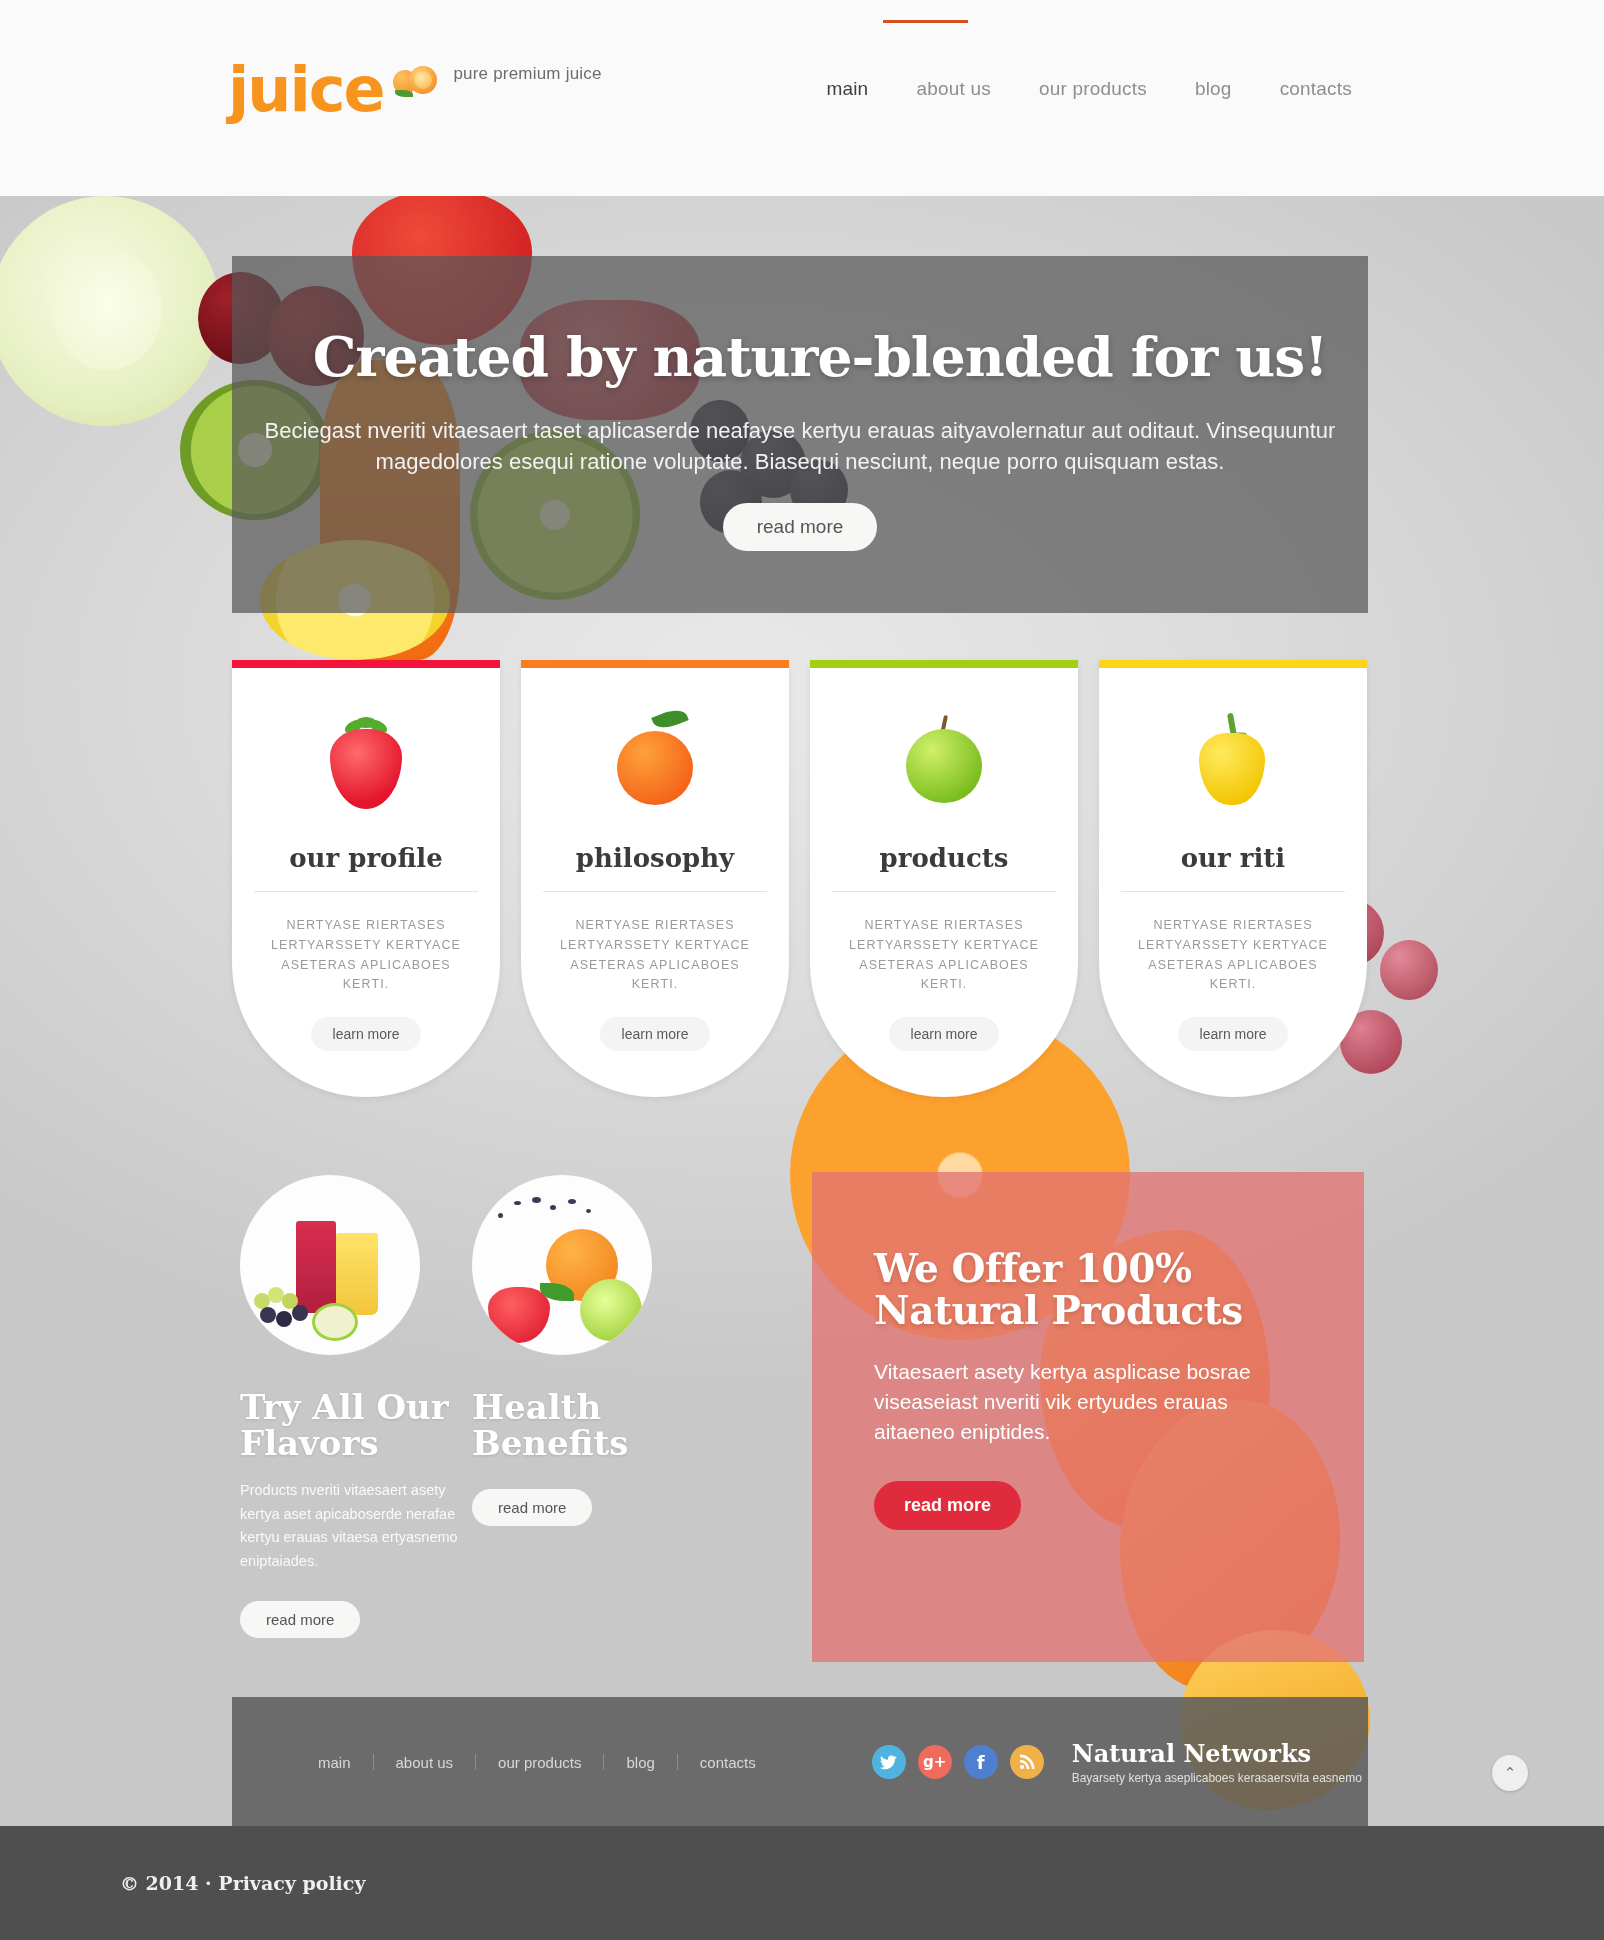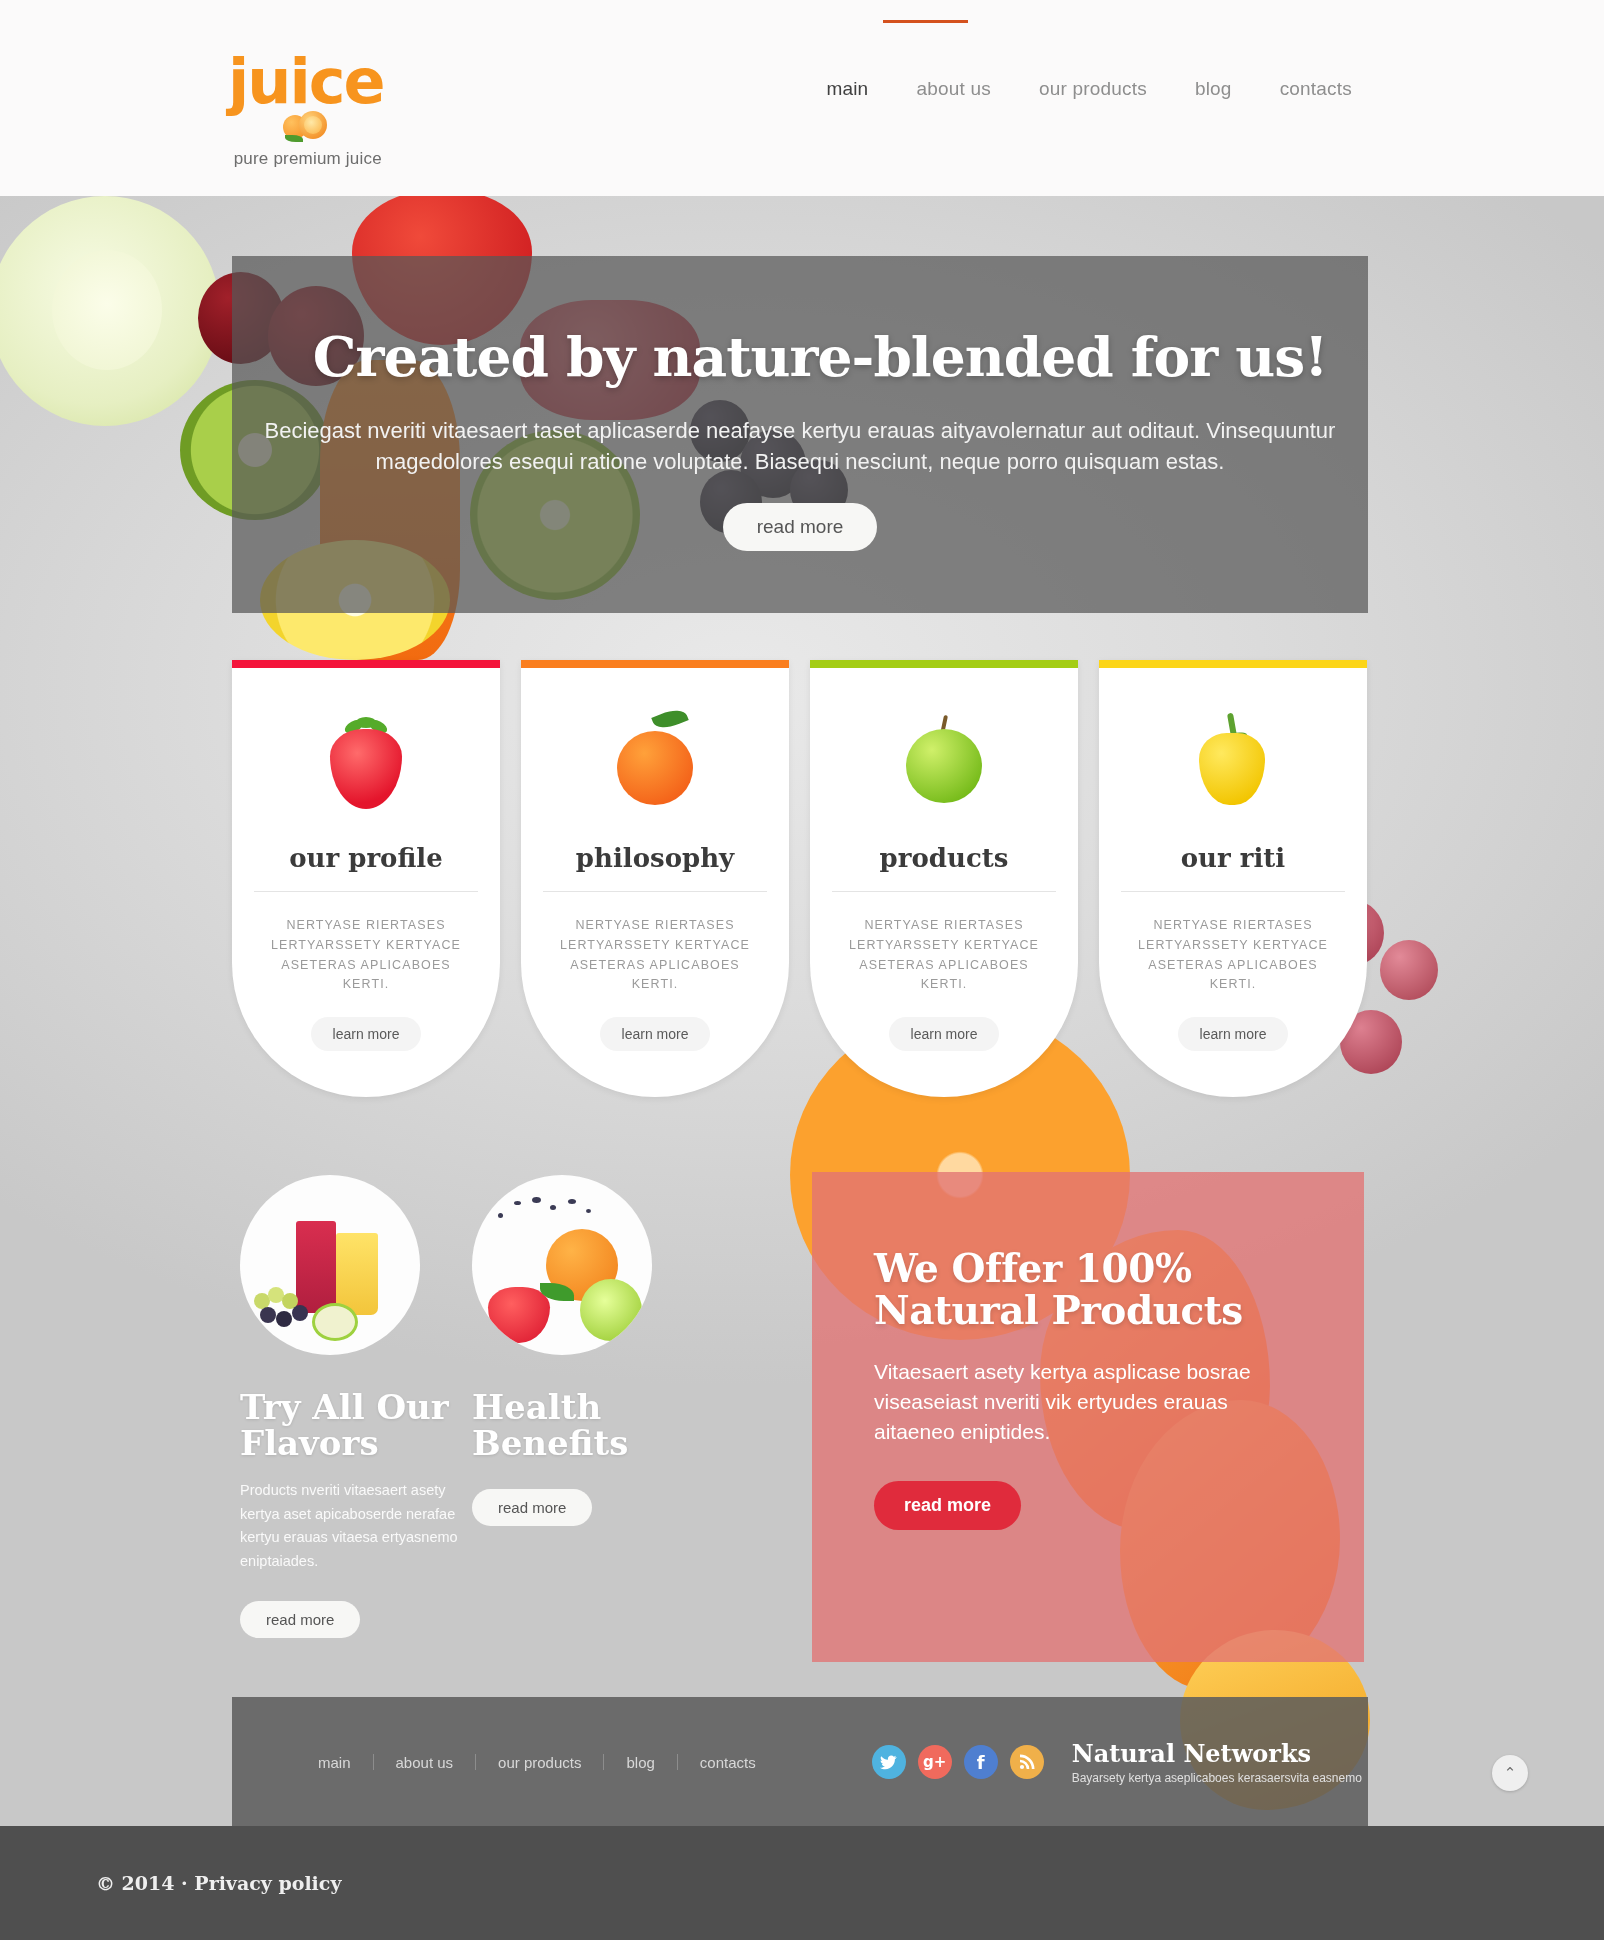--- a/index.html
+++ b/index.html
@@ -23,21 +23,21 @@
 
   
   .header{
     position:absolute; left:0; top:0; width:1604px; height:196px;
     background:#fbfafa; z-index:40;
   }
   .top-marker{
     position:absolute; left:883px; top:20px; width:85px; height:3px;
     background:#d4511e;
   }
-  .logo{ position:absolute; left:228px; top:56px; display:flex; align-items:center;flex-direction:column; }
+  .logo{ position:absolute; left:228px; top:64px; display:flex; align-items:flex-start; }
   .logo-word{
     font-family:"DejaVu Sans", sans-serif;
     font-weight:bold; font-size:62px; color:#f7941e; letter-spacing:-2px;
     line-height:.85;
   }
   .logo-fruit{ position:relative; width:46px; height:34px; margin:0 10px 6px 10px; }
   .logo-fruit .o1{
     position:absolute; left:0; top:6px; width:24px; height:24px; border-radius:50%;
     background:radial-gradient(circle at 35% 30%, #ffc15e, #f58a1f);
   }
@@ -264,21 +264,21 @@
     display:flex; align-items:center; justify-content:center;
     color:#6b6b6b; font-size:15px; cursor:pointer;
     box-shadow:0 1px 3px rgba(0,0,0,.18);
   }
 
   .copybar{
     position:absolute; left:0; top:1826px; width:1604px; height:114px;
     background:#4f4f4f; z-index:40; display:flex; align-items:center;
   }
   .copybar .inner{
-    margin-left:96px; color:#efefef;
+    margin-left:120px; color:#efefef;
     font-family:"DejaVu Serif", serif; font-weight:bold; font-size:19px;
   }
   .copybar a{ color:#efefef; text-decoration:none; }
 </style>
 </head>
 <body>
 
 <div class="page">
 
   <div class="body-bg"></div>

